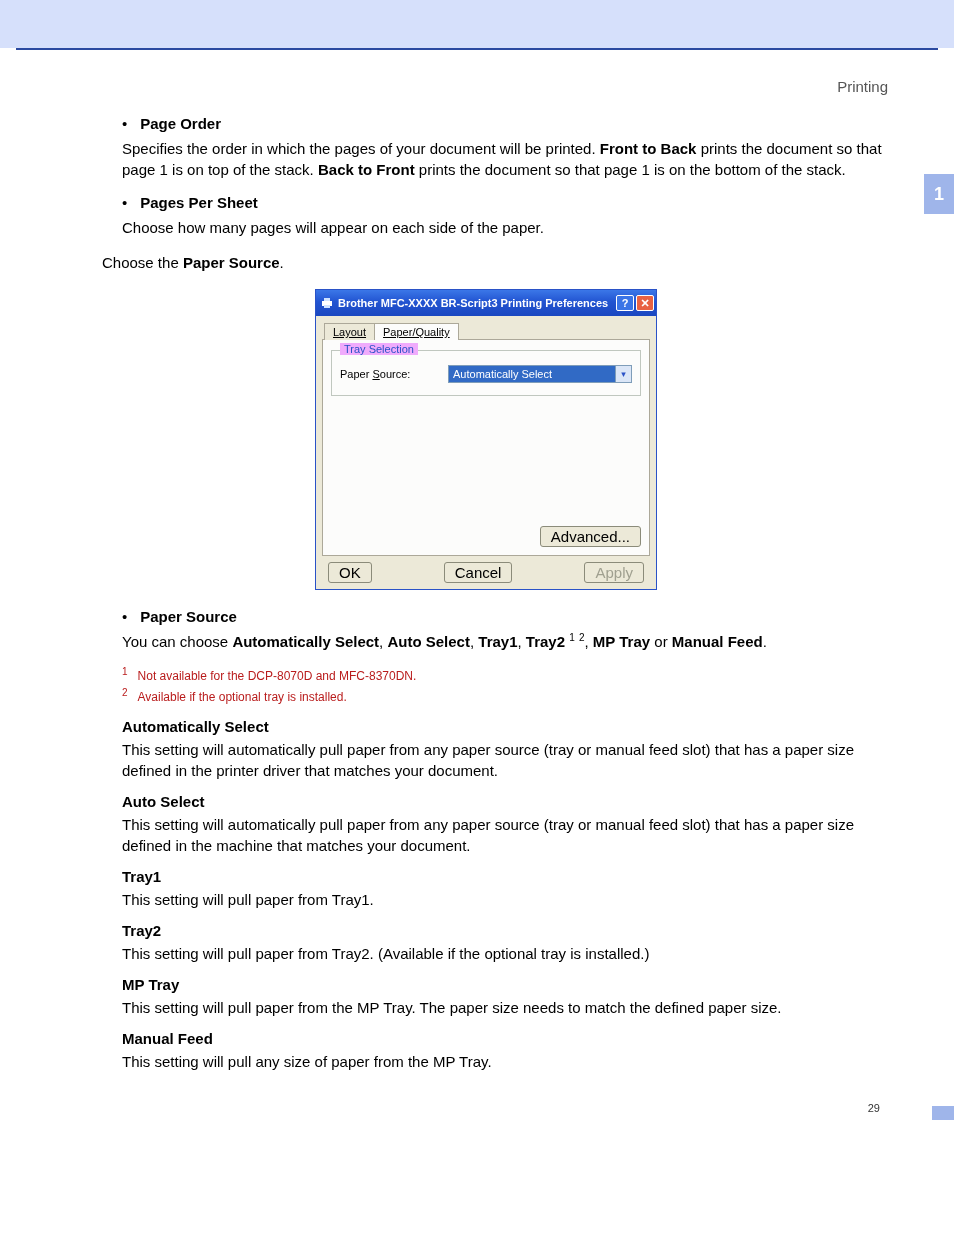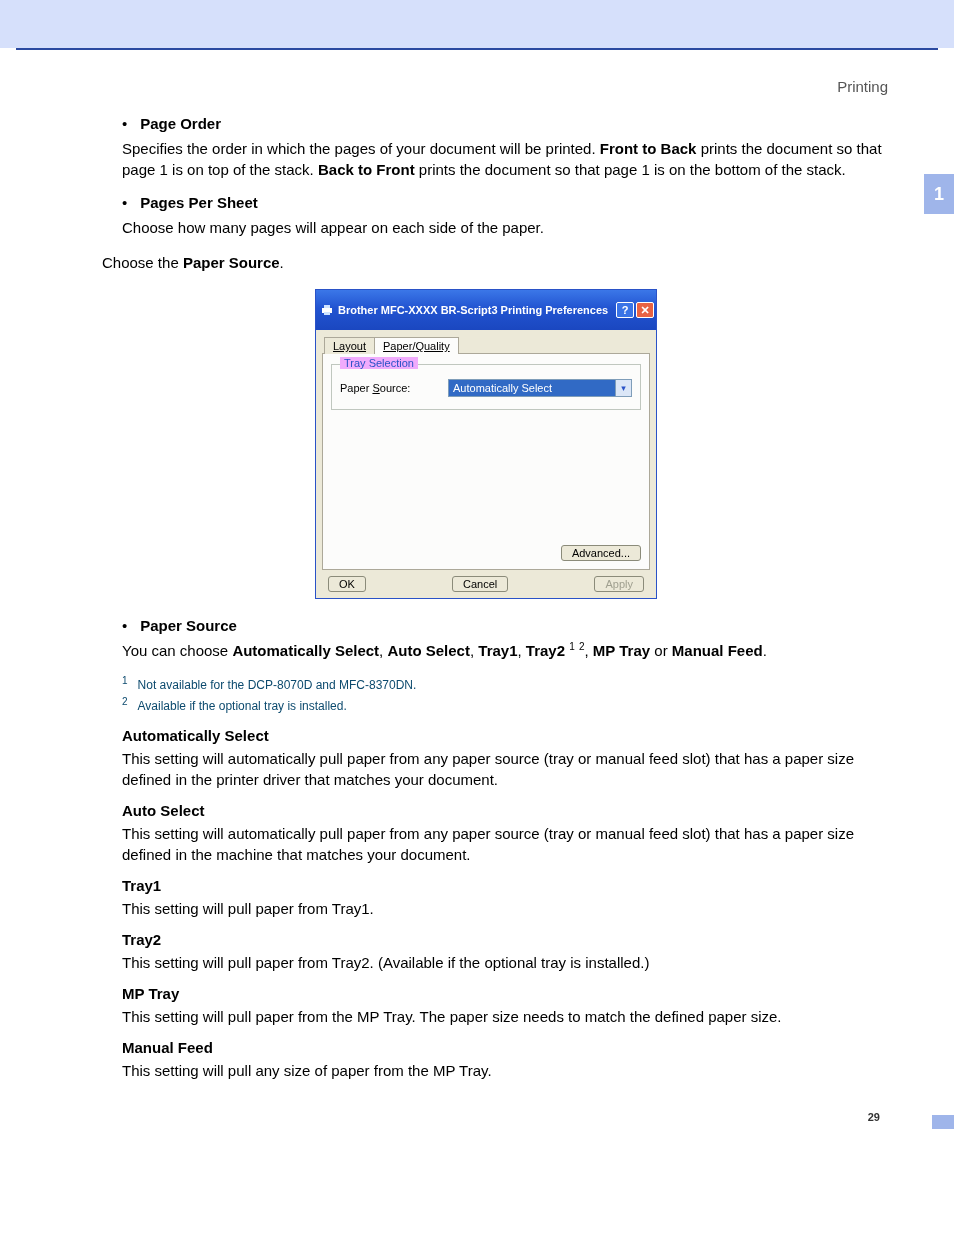--- a/index.html
+++ b/index.html
@@ -73,21 +73,21 @@
 
   
   .dialog {
     width: 342px;
     border: 1px solid #2a52c7;
     background: #ece9d8;
     font-family: Tahoma, Arial, sans-serif;
     font-size: 11px;
   }
   .titlebar {
-    height: 40px;
+    height: 26px;
     background: linear-gradient(to bottom, #3b77e8 0%, #2254d1 45%, #1a47c0 100%);
     color: #fff;
     display: flex;
     align-items: center;
     padding: 0 2px 0 4px;
     font-weight: bold;
     font-size: 11px;
     justify-content: flex-end;
   }
   .title-icon {
@@ -187,45 +187,45 @@
   .advanced-row {
     position: absolute;
     right: 8px;
     bottom: 8px;
   }
   .xp-button {
     border: 1px solid #8b8b7a;
     background: #ece9d8;
     padding: 1px 10px;
     border-radius: 3px;
-    font-size: 11px;
+    font-size: 15px;
     font-family: Tahoma, Arial, sans-serif;
     cursor: pointer;
   }
   .xp-button.disabled { color: #a0a090; cursor: default; }
   .dialog-actions {
     display: flex;
     justify-content: space-between;
     gap: 6px;
     padding: 6px 6px 0 6px;
   }
   .sup { font-size: 10px; vertical-align: super; }
   .footnotes {
     margin: 8px 0 14px 34px;
     font-size: 12px;
-    color: #0c4a6e;
+    color: #b91c1c;
   }
   .footnotes div { margin: 4px 0; }
   .fn-num { font-size: 10px; vertical-align: super; margin-right: 10px; }
   .sub-h { font-weight: bold; margin: 8px 0 4px 34px; }
   .sub-body { margin: 0 0 12px 34px; line-height: 1.4; }
   .page-number {
     text-align: right;
     font-size: 11px;
-    font-weight: bold;
+    font-weight: normal;
     color: #333;
     margin-top: 30px;
     padding-right: 4px;
   }
   .page-corner {
     position: absolute;
     right: 0;
     bottom: 34px;
     width: 22px;
     height: 14px;

